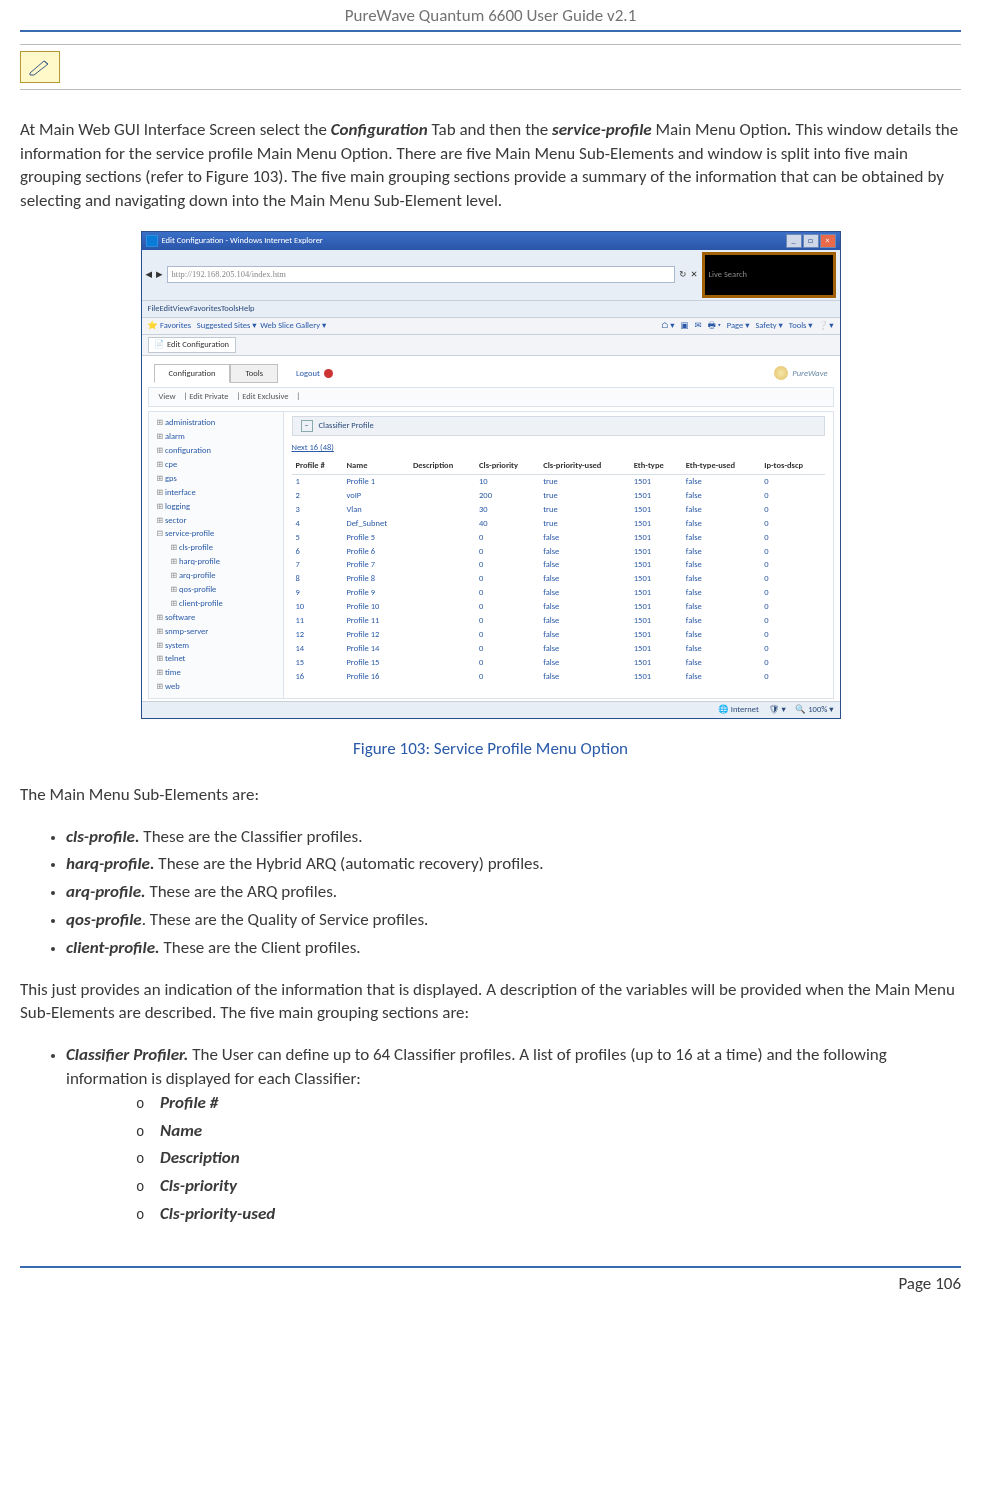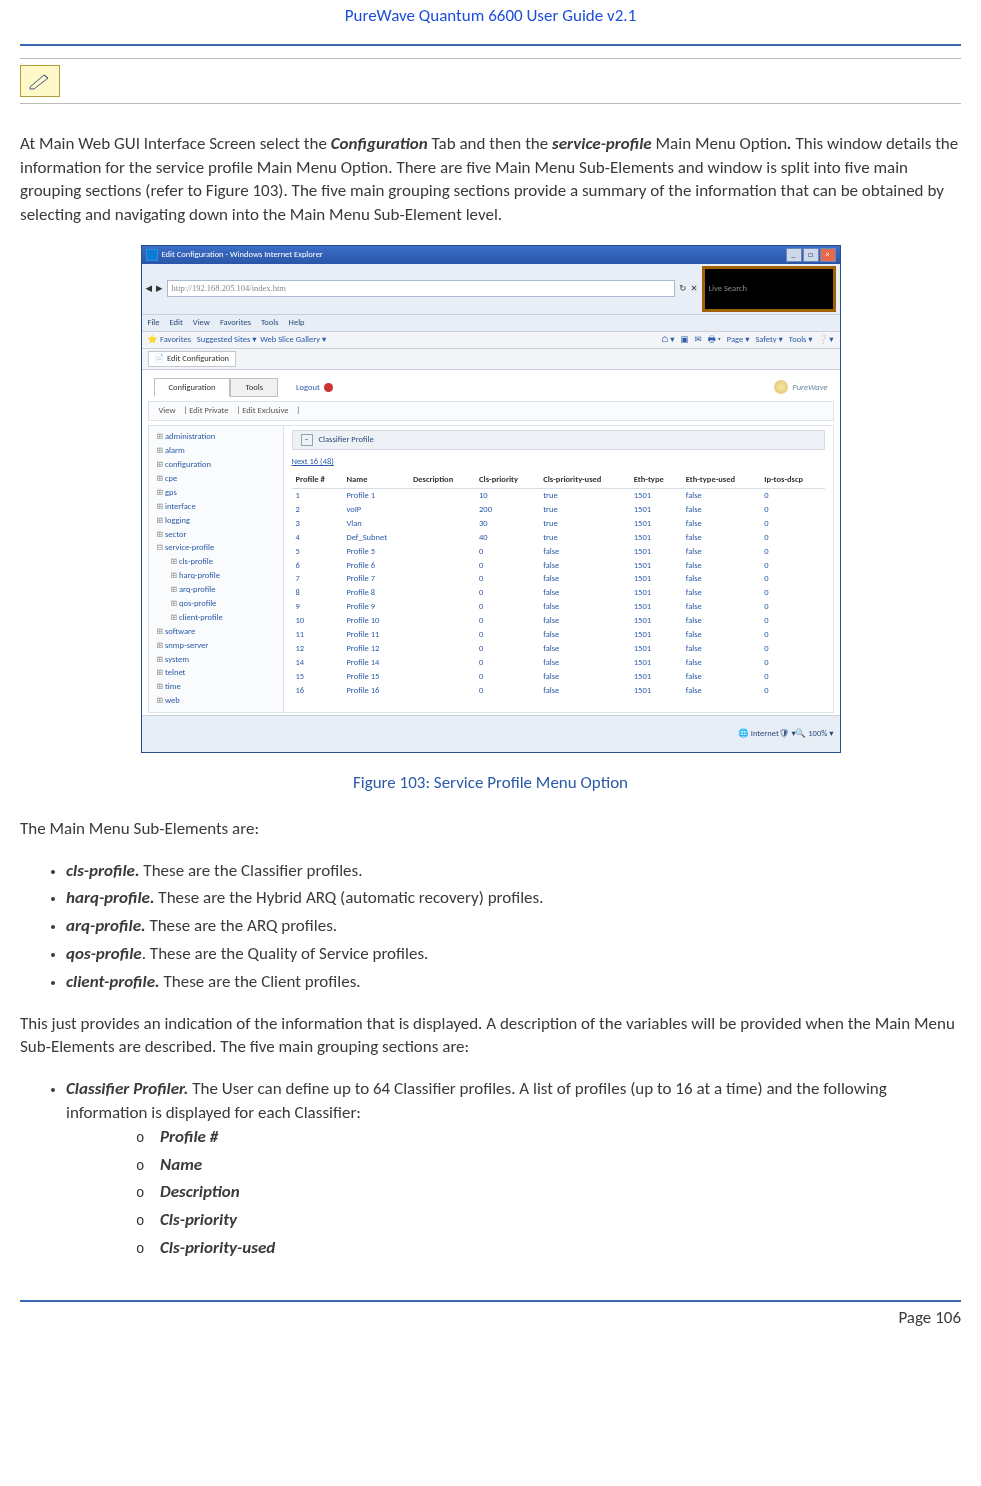--- a/index.html
+++ b/index.html
@@ -12,22 +12,22 @@
     width: 981px;
     line-height: 1.4;
   }
   .page {
     padding: 0 20px 30px 20px;
     box-sizing: border-box;
   }
   .header-title {
     text-align: center;
     font-size: 17px;
-    color: #1d4ed8;
-    padding: 4px 0 16px 0;
+    color: #737373;
+    padding: 4px 0 2px 0;
     border-bottom: 2px solid #3a6ab0;
     margin: 0 0 12px 0;
   }
   .note-wrap {
     border-top: 1px solid #bbb;
     border-bottom: 1px solid #bbb;
     margin-bottom: 28px;
     padding: 6px 0;
     display: flex;
     align-items: flex-start;
@@ -67,21 +67,21 @@
     display: flex;
     align-items: center;
   }
   .ie-titlebar .icon { width: 10px; height: 10px; background:#0a7cd8; margin-right:4px; border:1px solid #fff2; }
   .ie-titlebar .winbtns { margin-left:auto; display:flex; gap:1px;}
   .ie-titlebar .winbtn { width:14px; height:12px; background:#cfd8e8; border:1px solid #6b88b8; font-size:8px; line-height:10px; text-align:center; color:#2a4a88;}
   .ie-titlebar .winbtn.close{ background:#e86a4a; color:#fff;}
   .ie-addrbar { background:#e8eef6; padding:2px 4px; display:flex; align-items:center; gap:4px; border-bottom:1px solid #c8d0dc;}
   .ie-addr{ flex:1; background:#fff; border:1px solid #aab8d0; padding:1px 4px; color:#888; height:13px; display:flex; align-items:center;font-family:Liberation Serif, serif;}
   .ie-search{ width:120px; background:#000000; border:3px solid #a16207; padding:14px 4px; color:#888;}
-  .ie-menubar{ background:#e8eef6; padding:2px 6px; color:#2a4a7a; display:flex; gap:10px; border-bottom:1px solid #c8d0dc;}
+  .ie-menubar{ background:#e8eef6; padding:2px 6px; color:#2a4a7a; display:flex; border-bottom:1px solid #c8d0dc;}
   .ie-favbar{ background:#f2f4f8; padding:2px 6px; color:#2a5aa8; display:flex; gap:24px; border-bottom:1px solid #c8d0dc; justify-content:space-between;}
   .ie-favbar .right{ color:#2a5aa8; display:flex; gap:6px;}
   .ie-tabbar{ background:#f2f4f8; padding:2px 6px; color:#333; display:flex; gap:4px; border-bottom:1px solid #c8d0dc;}
   .ie-tab{ background:#fff; border:1px solid #c0c8d0; padding:1px 6px;}
 
   .app-frame { padding:4px 6px 2px 6px; background:#fff;}
   .app-topbar{ display:flex; align-items:center; gap:18px; padding:4px 6px; }
   .app-tabs{ display:flex; gap:0;}
   .app-tab{ padding:3px 14px; border:1px solid #c0c0c0;background:#f0f0f0;}
   .app-tab.active{ background:#fff; border-bottom:1px solid #fff;}
@@ -99,21 +99,21 @@
   .tree-item.open::before{ content:"⊟ "; }
   .tree-sub{ padding-left:14px;}
   .content{ flex:1; padding:4px 8px 8px 8px;}
   .section-hdr{ background:#eef2f6; border:1px solid #d4dbe4; padding:3px 8px; margin-bottom:6px; color:#2a4a7a;}
   .section-hdr .tog{ display:inline-block; width:10px; height:10px; border:1px solid #8aa; text-align:center; line-height:8px; font-size:8px; margin-right:6px;}
   .pager{ color:#2a5aa8; margin:2px 0 4px 0;}
   table.data{ width:100%; border-collapse:collapse; font-size:8.5px;}
   table.data th{ text-align:left; color:#333; font-weight:bold; padding:2px 4px; border-bottom:1px solid #d8dee6;}
   table.data td{ padding:1px 4px; color:#2a5aa8;}
   table.data td.idx{ color:#2a5aa8;}
-  .ie-status{ background:#e8eef6; padding:12px 6px; display:flex; justify-content:flex-end; gap:0; color:#2a4a7a; border-top:1px solid #c8d0dc;}
+  .ie-status{ background:#e8eef6; padding:2px 6px; display:flex; justify-content:flex-end; gap:10px; color:#2a4a7a; border-top:1px solid #c8d0dc;}
 
   .fig-caption{ text-align:center; color:#2a5aa8; margin: 10px 0 22px 0;}
   ul.bullets{ margin:0 0 18px 0; padding-left:46px;}
   ul.bullets li{ margin-bottom:4px;}
   ul.bullets li::marker{ font-size:14px;}
   .sub-o{ list-style:none; padding-left:70px; margin:0;}
   .sub-o li{ margin-bottom:3px;}
   .sub-o li::before{ content:"o"; display:inline-block; width:24px; font-family: "Courier New", monospace; font-size:14px; color:#333;}
   .footer{ border-top:2px solid #3a6ab0; margin-top:40px; text-align:right; padding-top:4px; color:#3a3a3a;}
 </style>

